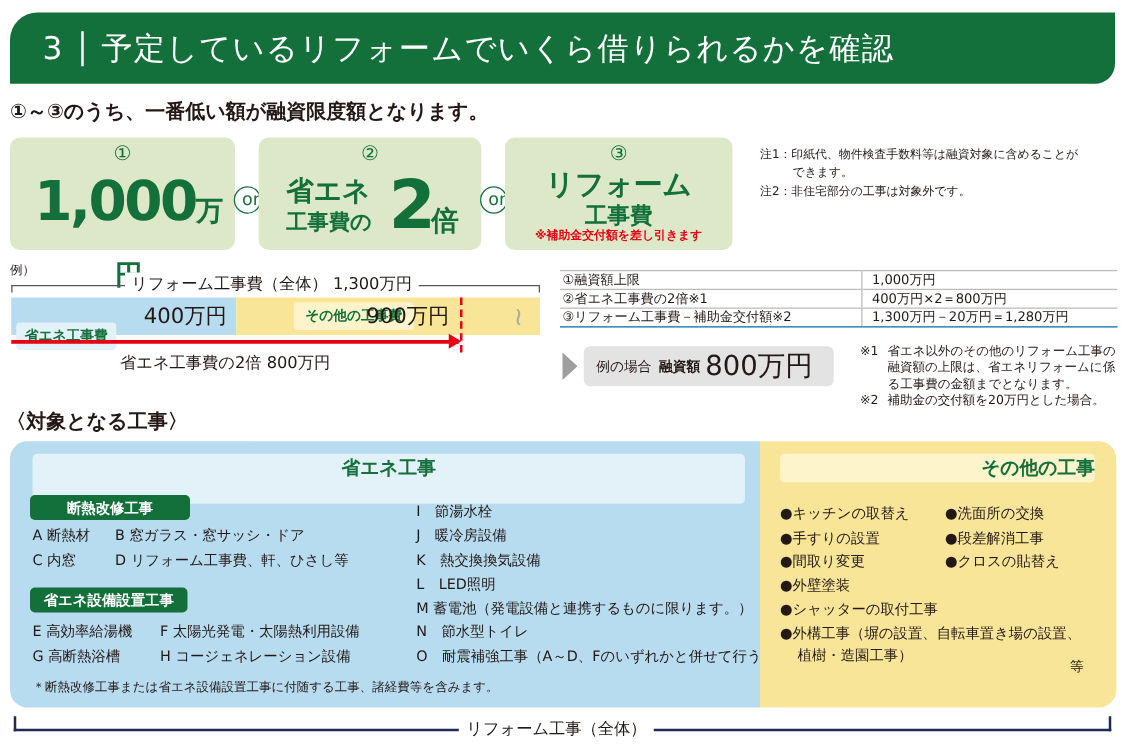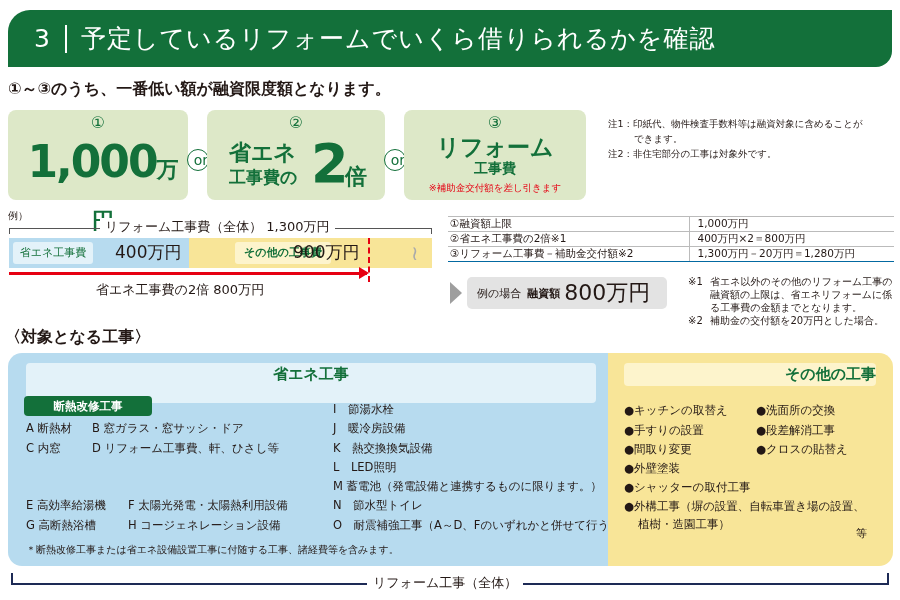--- a/index.html
+++ b/index.html
@@ -25,40 +25,40 @@
   .opt2 { left: 207px; width: 178px; }
   .opt3 { left: 404px; width: 182px; }
   .circ-num { font-size: 16px; position: absolute; left: 0; right: 0; top: 3px; }
   .big-amount { position: absolute; left: 10px; top: 26px; font-size: 44px; font-weight: bold; letter-spacing: -2px; }
   .big-amount .unit { font-size: 22px; letter-spacing: 0; }
   .opt2 .l1 { position: absolute; left: 22px; top: 28px; font-size: 22px; font-weight: bold; }
   .opt2 .l2 { position: absolute; left: 22px; top: 56px; font-size: 17px; font-weight: bold; }
   .opt2 .two { position: absolute; left: 104px; top: 22px; font-size: 54px; font-weight: bold; }
   .opt2 .bai { position: absolute; left: 138px; top: 52px; font-size: 22px; font-weight: bold; }
   .opt3 .l1 { position: absolute; left: 0; right: 0; top: 22px; font-size: 23px; font-weight: bold; }
-  .opt3 .l2 { position: absolute; left: 0; right: 0; top: 50px; font-size: 14px; font-weight: bold; }
-  .opt3 .note { position: absolute; left: 0; right: 0; top: 72px; font-size: 9.5px; color: #e60012; font-weight: normal; }
+  .opt3 .l2 { position: absolute; left: 0; right: 0; top: 50px; font-size: 18px; font-weight: bold; }
+  .opt3 .note { position: absolute; left: 0; right: 0; top: 72px; font-size: 9.5px; color: #e60012; font-weight: bold; }
 
   .or-badge {
     position: absolute; top: 149px; width: 22px; height: 22px; border-radius: 50%;
     border: 1px solid #13703a; background: #fff; color: #13703a;
     font-size: 14px; line-height: 20px; text-align: right;
   }
   .or1 { left: 187px; } .or2 { left: 384px; }
 
   .notes-top { position: absolute; left: 608px; top: 116px; font-size: 9.5px; line-height: 15px; color: #231815; }
   .notes-top .indent { padding-left: 26px; display: block; }
 
   .ex-label { position: absolute; left: 8px; top: 209px; font-size: 10px; }
   .bracket-line { position: absolute; left: 9px; top: 228px; width: 423px; height: 6px; border-top: 1px solid #555; border-left: 1px solid #555; border-right: 1px solid #555; }
   .bracket-title { position: absolute; left: 100px; top: 218px; background: #fff; padding: 0 5px; font-size: 13px; color: #231815; }
   .bar-row { position: absolute; left: 9px; top: 238px; height: 30px; width: 423px; }
   .bar-blue { position: absolute; left: 0; top: 0; width: 180px; height: 30px; background: #b7dbef; }
   .bar-yellow { position: absolute; left: 180px; top: 0; width: 243px; height: 30px; background: #f8e598; }
-  .bar-tag-blue { position: absolute; left: 4px; top: 4px; width: 80px; height: 22px; background: #e3f2f9; border-radius: 3px; color: #13703a; font-size: 11px; font-weight: normal; text-align: center; line-height: 22px; }
+  .bar-tag-blue { position: absolute; left: 4px; top: 20px; width: 80px; height: 22px; background: #e3f2f9; border-radius: 3px; color: #13703a; font-size: 11px; font-weight: bold; text-align: center; line-height: 22px; }
   .bar-val-blue { position: absolute; left: 106px; top: 3px; font-size: 17px; }
   .bar-tag-yellow { position: absolute; left: 184px; top: 4px; width: 96px; height: 22px; background: #fdf4cc; border-radius: 3px; color: #13703a; font-size: 11px; font-weight: bold; text-align: center; line-height: 22px; margin-left: 42px; }
   .bar-val-yellow { position: absolute; left: 284px; top: 3px; font-size: 17px; }
   .squiggle { position: absolute; left: 402px; top: 0; font-size: 20px; color: #aaa; line-height: 30px; }
   .dash-line { position: absolute; left: 368px; top: 238px; height: 44px; border-left: 2px dashed #e60012; }
   .red-arrow { position: absolute; left: 9px; top: 272px; width: 358px; height: 3px; background: #e60012; }
   .red-arrow::after { content: ""; position: absolute; right: -2px; top: -5px; border-left: 10px solid #e60012; border-top: 6.5px solid transparent; border-bottom: 6.5px solid transparent; }
   .arrow-label { position: absolute; left: 96px; top: 281px; font-size: 13px; }
 
   .calc-table { position: absolute; left: 448px; top: 216px; width: 446px; border-collapse: collapse; font-size: 10.5px; }
@@ -187,20 +187,21 @@
 <div class="target-title">〈対象となる工事〉</div>
 
 <div class="panel-blue">
   <div class="panel-head-blue">省エネ工事</div>
   <div class="green-tag tag1">断熱改修工事</div>
   <div class="item" style="left:18px; top:68px;">A 断熱材</div>
   <div class="item" style="left:84px; top:68px;">B 窓ガラス・窓サッシ・ドア</div>
   <div class="item" style="left:18px; top:88px;">C 内窓</div>
   <div class="item" style="left:84px; top:88px;">D リフォーム工事費、軒、ひさし等</div>
 
+  <div class="green-tag tag2">省エネ設備設置工事</div>
   <div class="item" style="left:18px; top:145px;">E 高効率給湯機</div>
   <div class="item" style="left:120px; top:145px;">F 太陽光発電・太陽熱利用設備</div>
   <div class="item" style="left:18px; top:165px;">G 高断熱浴槽</div>
   <div class="item" style="left:120px; top:165px;">H コージェネレーション設備</div>
 
   <div class="item" style="left:325px; top:49px;">I　節湯水栓</div>
   <div class="item" style="left:325px; top:68px;">J　暖冷房設備</div>
   <div class="item" style="left:325px; top:88px;">K　熱交換換気設備</div>
   <div class="item" style="left:325px; top:107px;">L　LED照明</div>
   <div class="item" style="left:325px; top:126px;">M 蓄電池（発電設備と連携するものに限ります。）</div>

